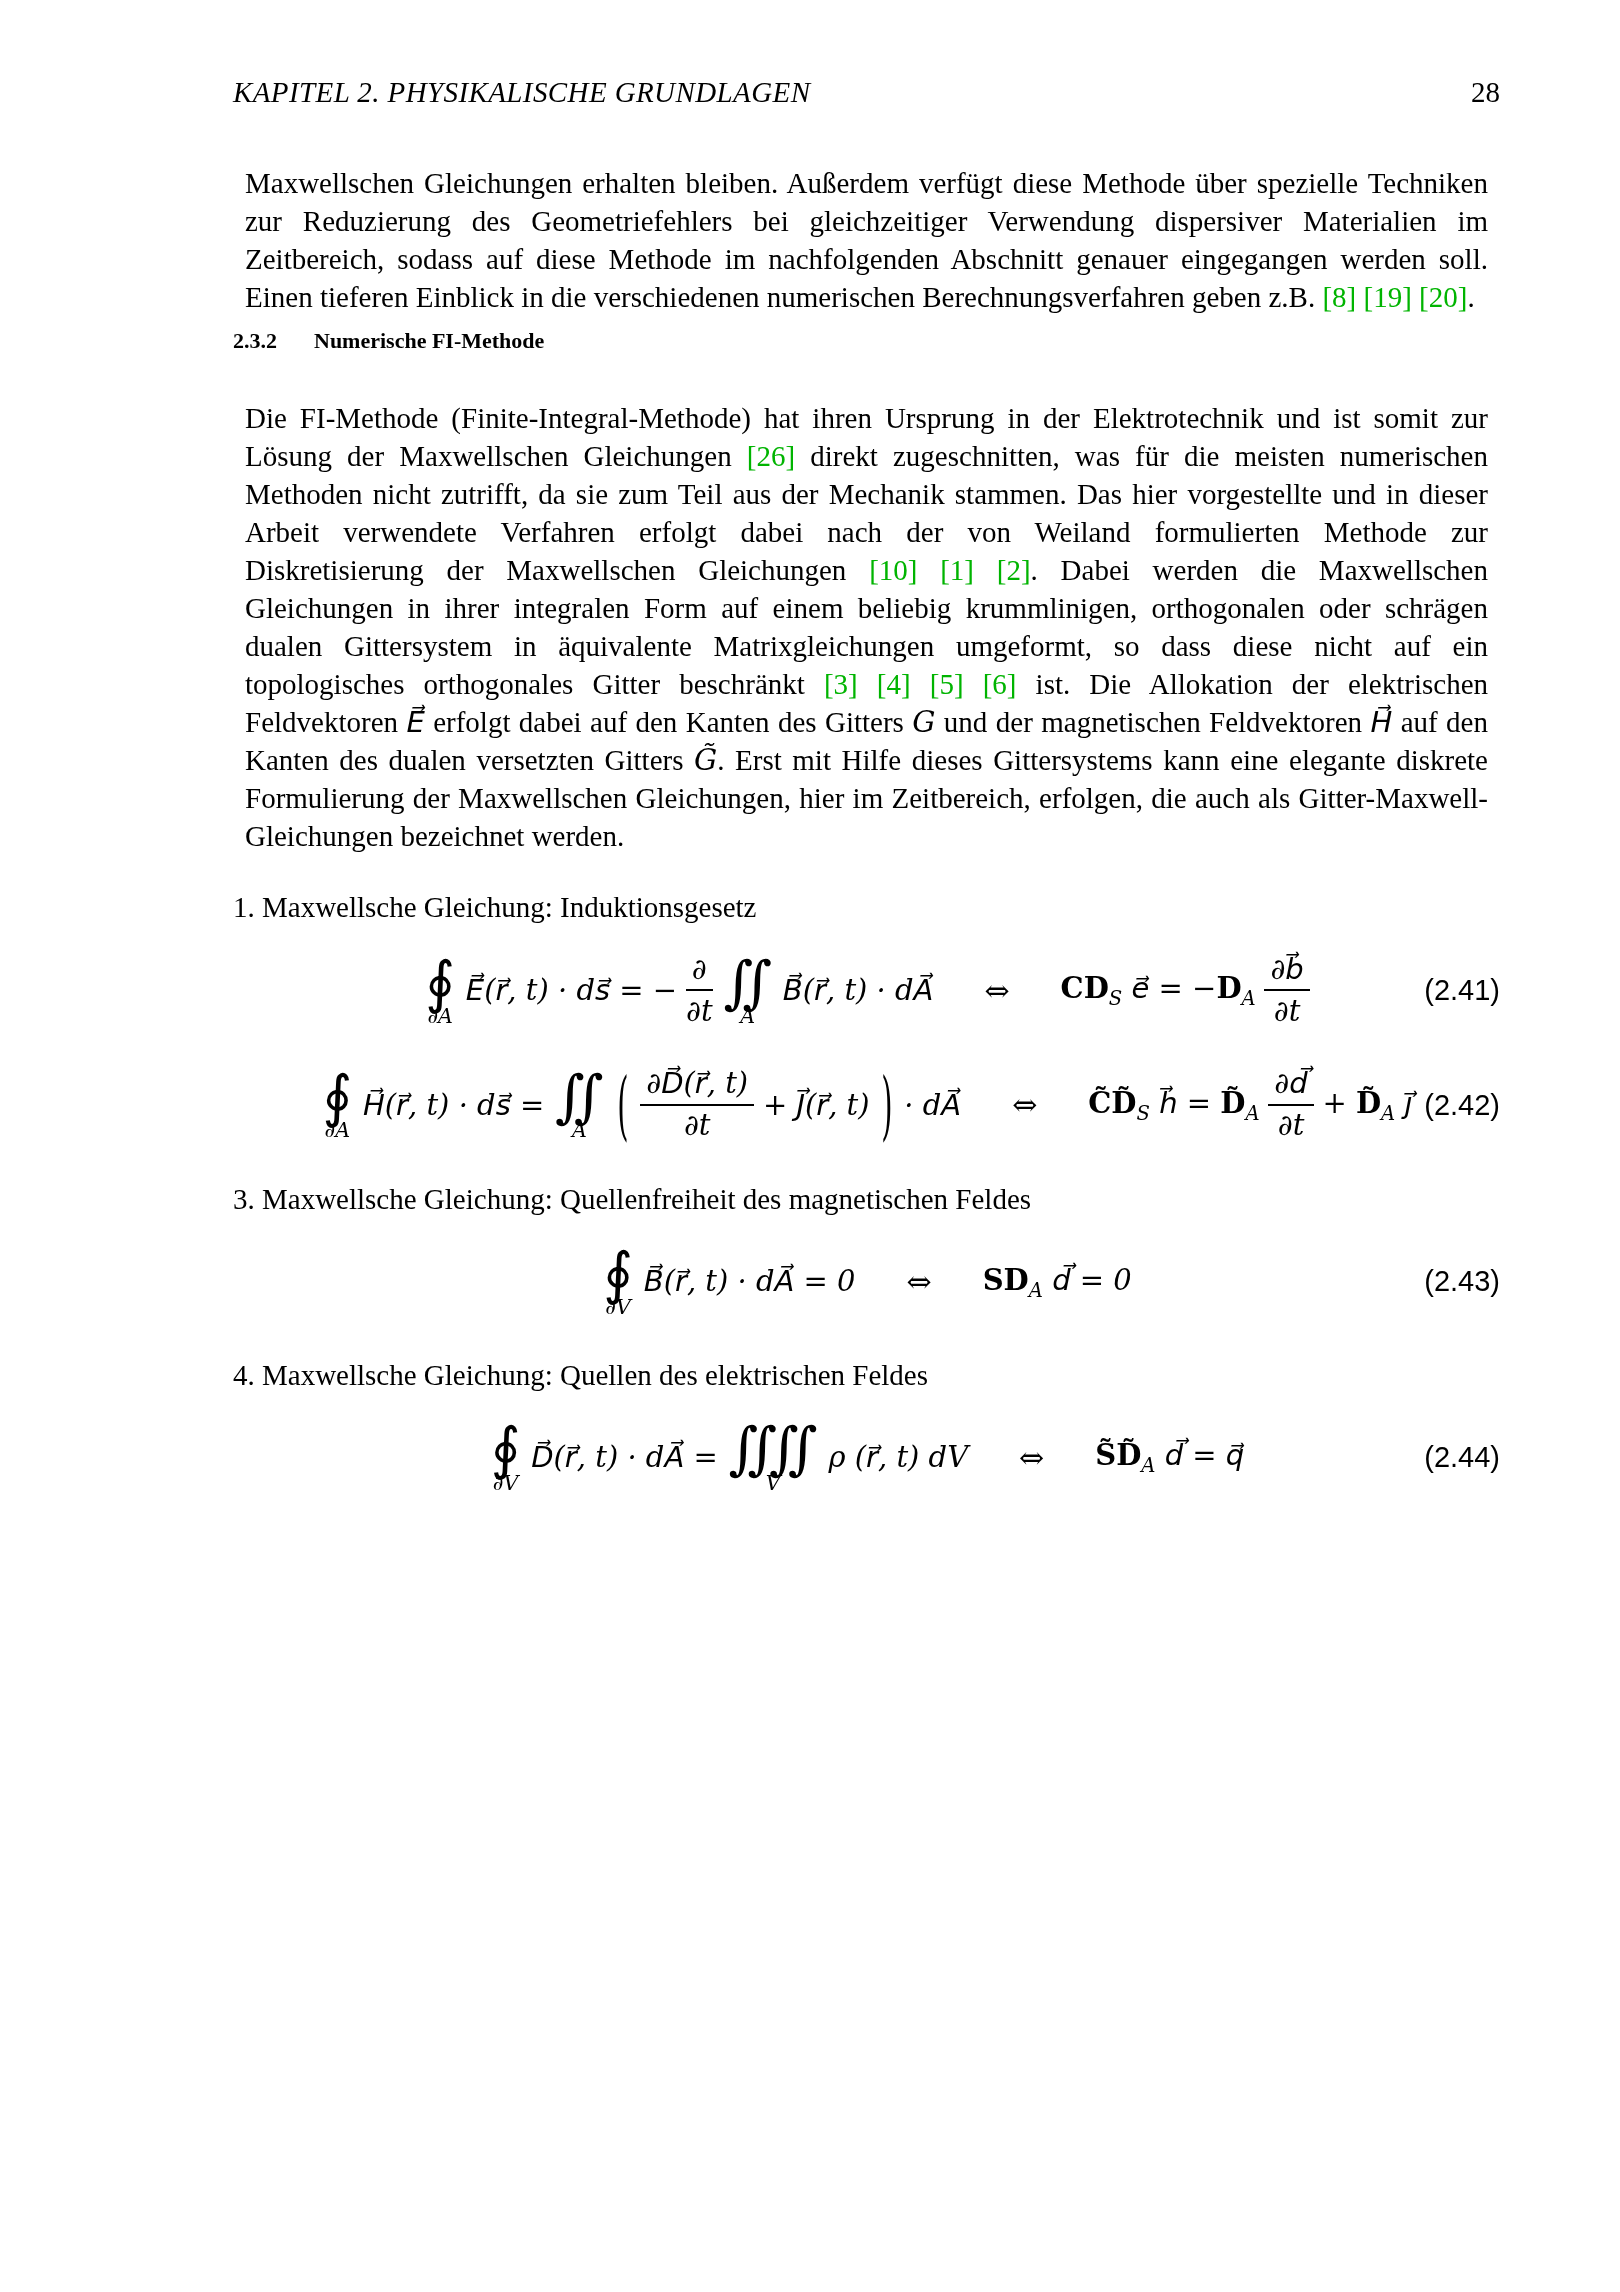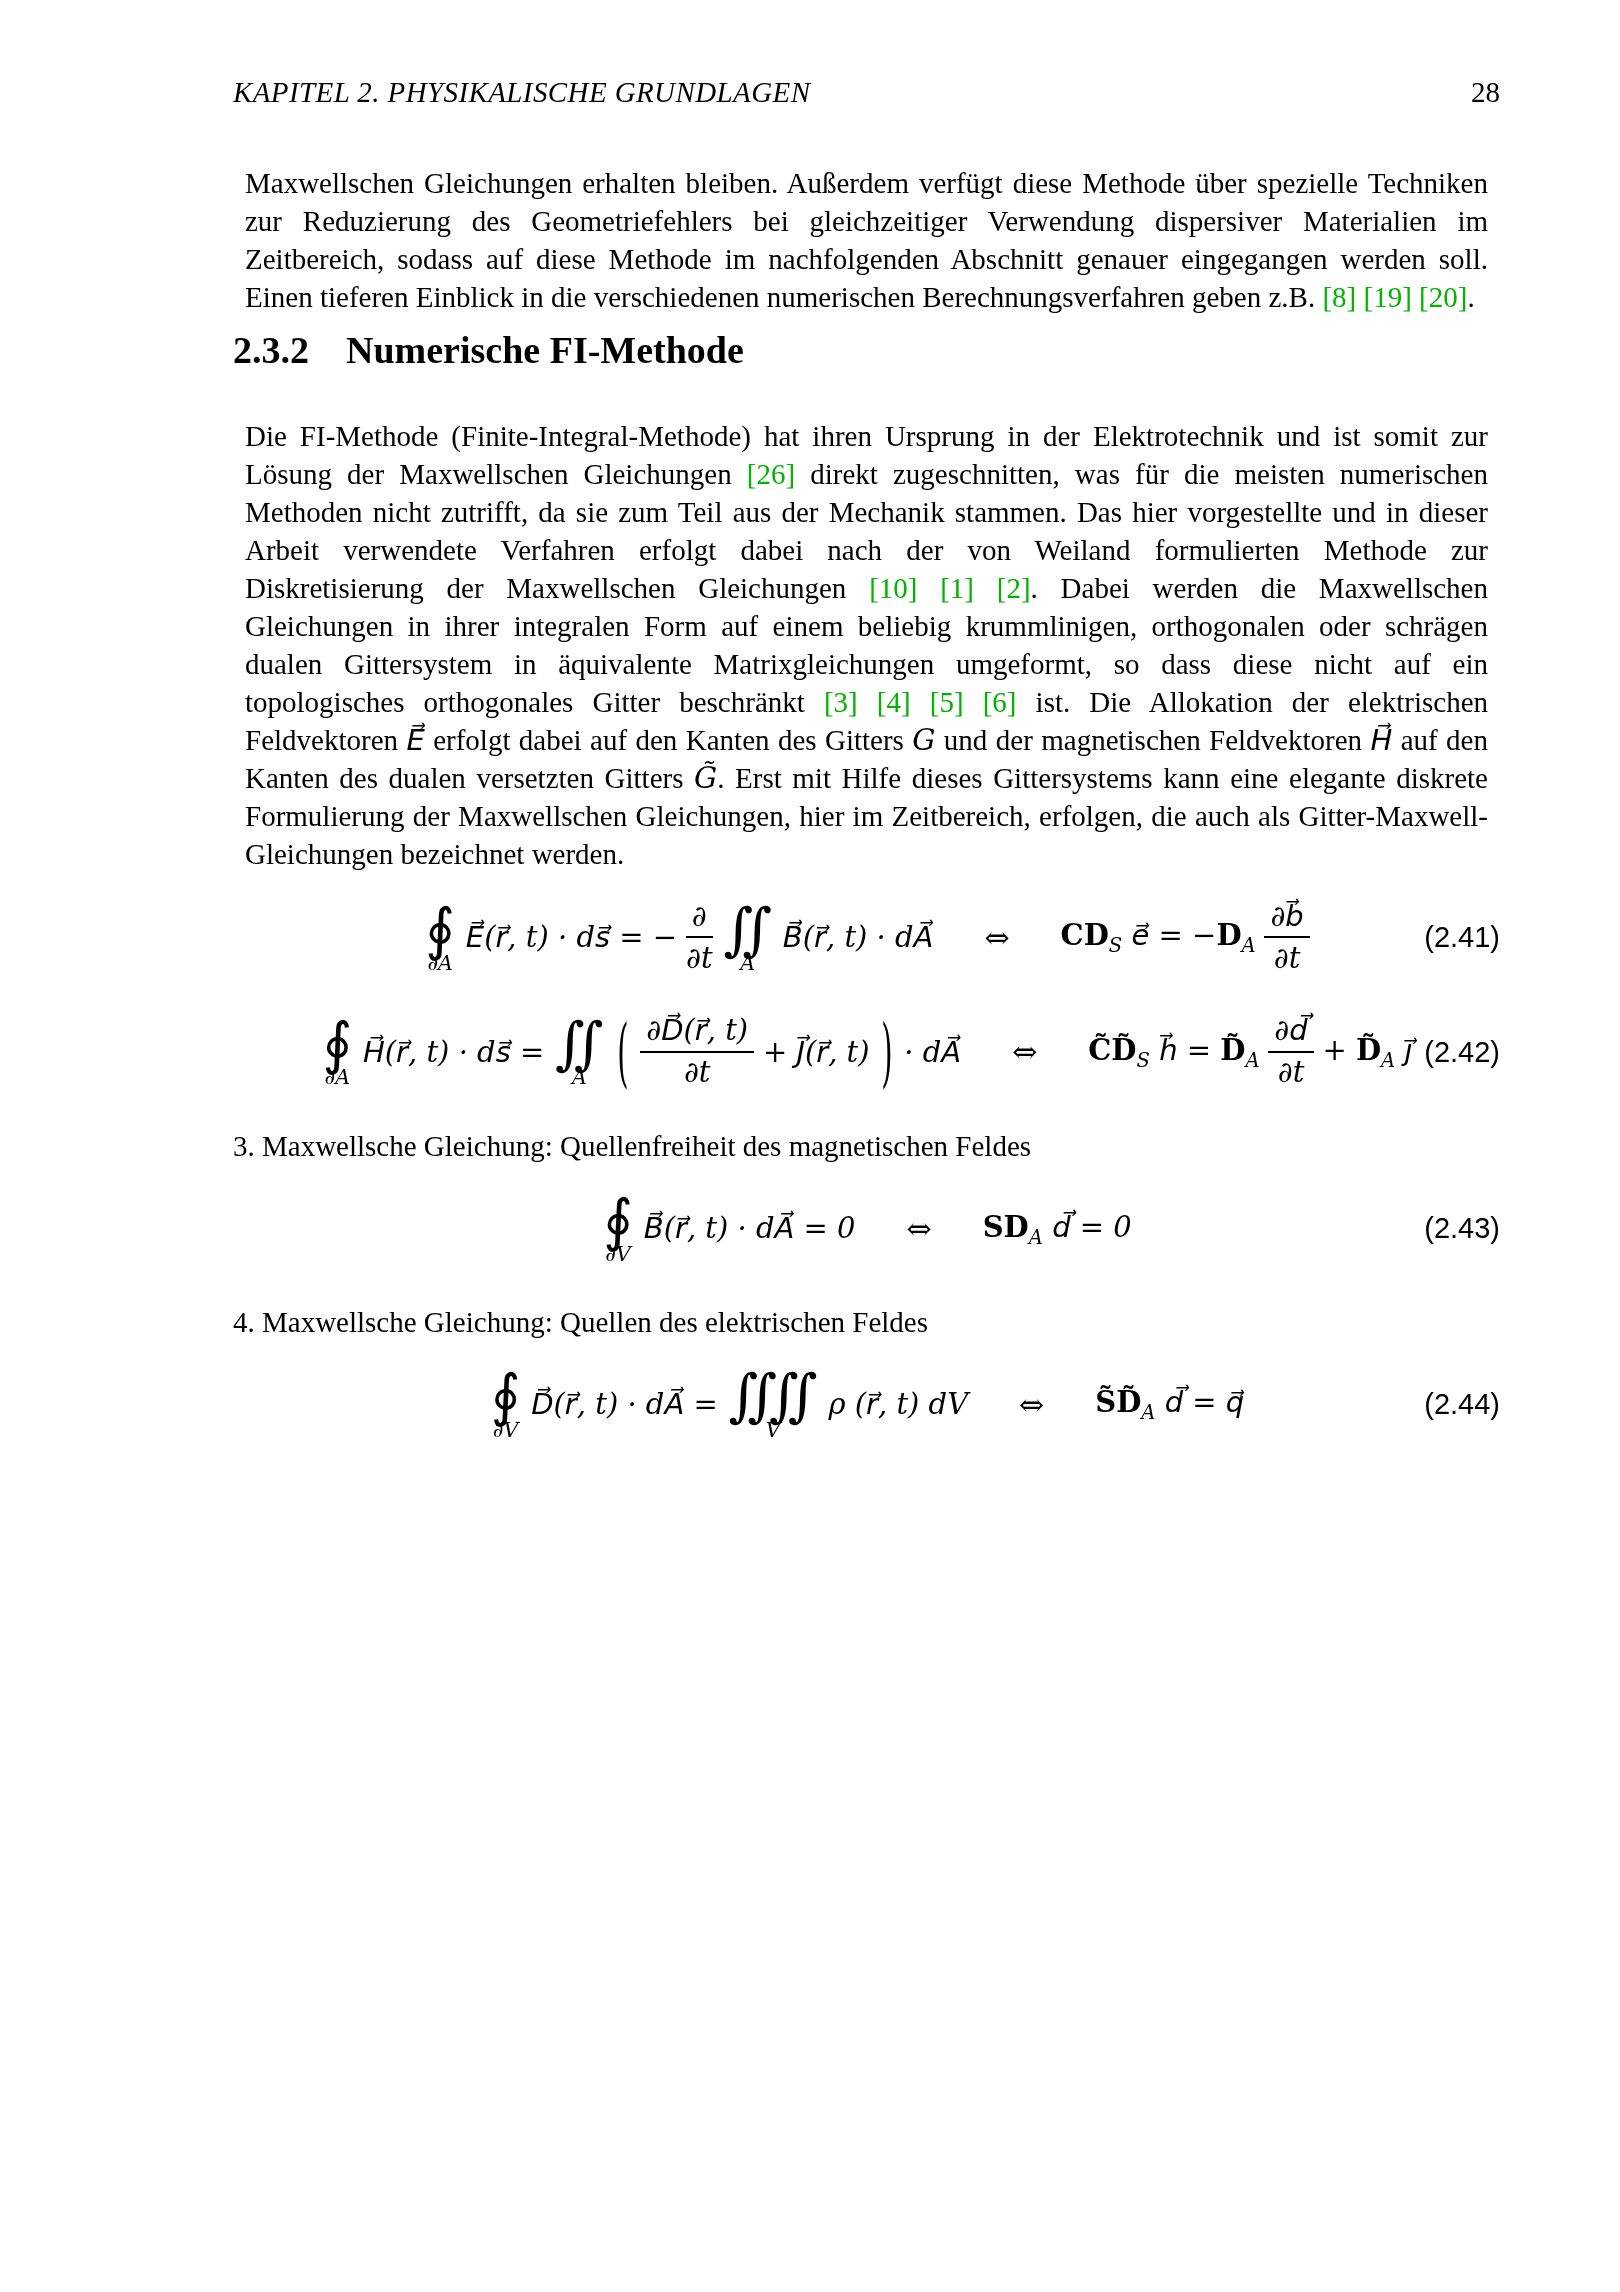--- a/index.html
+++ b/index.html
@@ -17,21 +17,21 @@
   }
   .pg-header {
     display: flex;
     justify-content: space-between;
     align-items: baseline;
     margin-bottom: 55px;
   }
   .pg-header .chapter { font-style: italic; letter-spacing: 0.4px; }
   p.para { margin: 12px; text-align: justify; line-height: 38px; }
   .intro { margin-bottom: 74px; }
-  .sec-heading { margin: 0 0 45px; font-size: 38px; font-weight: 700; }
+  .sec-heading { margin: 0 0 45px; font-size: 22px; font-weight: 700; }
   .sec-heading .sec-num { margin-right: 37px; }
   .body-par { margin-bottom: 39px; }
   .seg-cite { color: var(--cite, #00b400); }
   .seg-math { font-style: italic; font-family: "DejaVu Serif", "DejaVu Sans", serif; }
 
   .eq-label { margin: 33px 0 0; line-height: 38px; }
   .eq-row {
     position: relative;
     display: flex;
     justify-content: center;
@@ -71,20 +71,21 @@
 
   <p class="para intro"><span>Maxwellschen Gleichungen erhalten bleiben. Außerdem verfügt diese Methode über spezielle Techniken zur Reduzierung des Geometriefehlers bei gleichzeitiger Verwendung dispersiver Materialien im Zeitbereich, sodass auf diese Methode im nachfolgenden Abschnitt genauer eingegangen werden soll. Einen tieferen Einblick in die verschiedenen numerischen Berechnungsverfahren geben z.B. </span><span class="seg-cite">[8]</span><span> </span><span class="seg-cite">[19]</span><span> </span><span class="seg-cite">[20]</span><span>.</span></p>
 
   <h2 class="sec-heading">
     <span class="sec-num">2.3.2</span><span>Numerische FI-Methode</span>
   </h2>
 
   <p class="para body-par"><span>Die FI-Methode (Finite-Integral-Methode) hat ihren Ursprung in der Elektrotechnik und ist somit zur Lösung der Maxwellschen Gleichungen </span><span class="seg-cite">[26]</span><span> direkt zugeschnitten, was für die meisten numerischen Methoden nicht zutrifft, da sie zum Teil aus der Mechanik stammen. Das hier vorgestellte und in dieser Arbeit verwendete Verfahren erfolgt dabei nach der von Weiland formulierten Methode zur Diskretisierung der Maxwellschen Gleichungen </span><span class="seg-cite">[10]</span><span> </span><span class="seg-cite">[1]</span><span> </span><span class="seg-cite">[2]</span><span>. Dabei werden die Maxwellschen Gleichungen in ihrer integralen Form auf einem beliebig krummlinigen, orthogonalen oder schrägen dualen Gittersystem in äquivalente Matrixgleichungen umgeformt, so dass diese nicht auf ein topologisches orthogonales Gitter beschränkt </span><span class="seg-cite">[3]</span><span> </span><span class="seg-cite">[4]</span><span> </span><span class="seg-cite">[5]</span><span> </span><span class="seg-cite">[6]</span><span> ist. Die Allokation der elektrischen Feldvektoren </span><span class="seg-math">E⃗</span><span> erfolgt dabei auf den Kanten des Gitters </span><span class="seg-math">G</span><span> und der magnetischen Feldvektoren </span><span class="seg-math">H⃗</span><span> auf den Kanten des dualen versetzten Gitters </span><span class="seg-math">G̃</span><span>. Erst mit Hilfe dieses Gittersystems kann eine elegante diskrete Formulierung der Maxwellschen Gleichungen, hier im Zeitbereich, erfolgen, die auch als Gitter-Maxwell-Gleichungen bezeichnet werden.</span></p>
 
   <section>
+    <p class="eq-label">1. Maxwellsche Gleichung: Induktionsgesetz</p>
     <div class="eq-row">
       <span class="grp">
         <span class="igrp">
           <span class="isym">∮</span>
           <span class="ilim">∂A</span>
         </span>
         <span class="run math-i">E⃗(r⃗, t) · ds⃗ = −</span>
         <span class="frac">
           <span class="num math-i">∂</span>
           <span class="den math-i">∂t</span>

